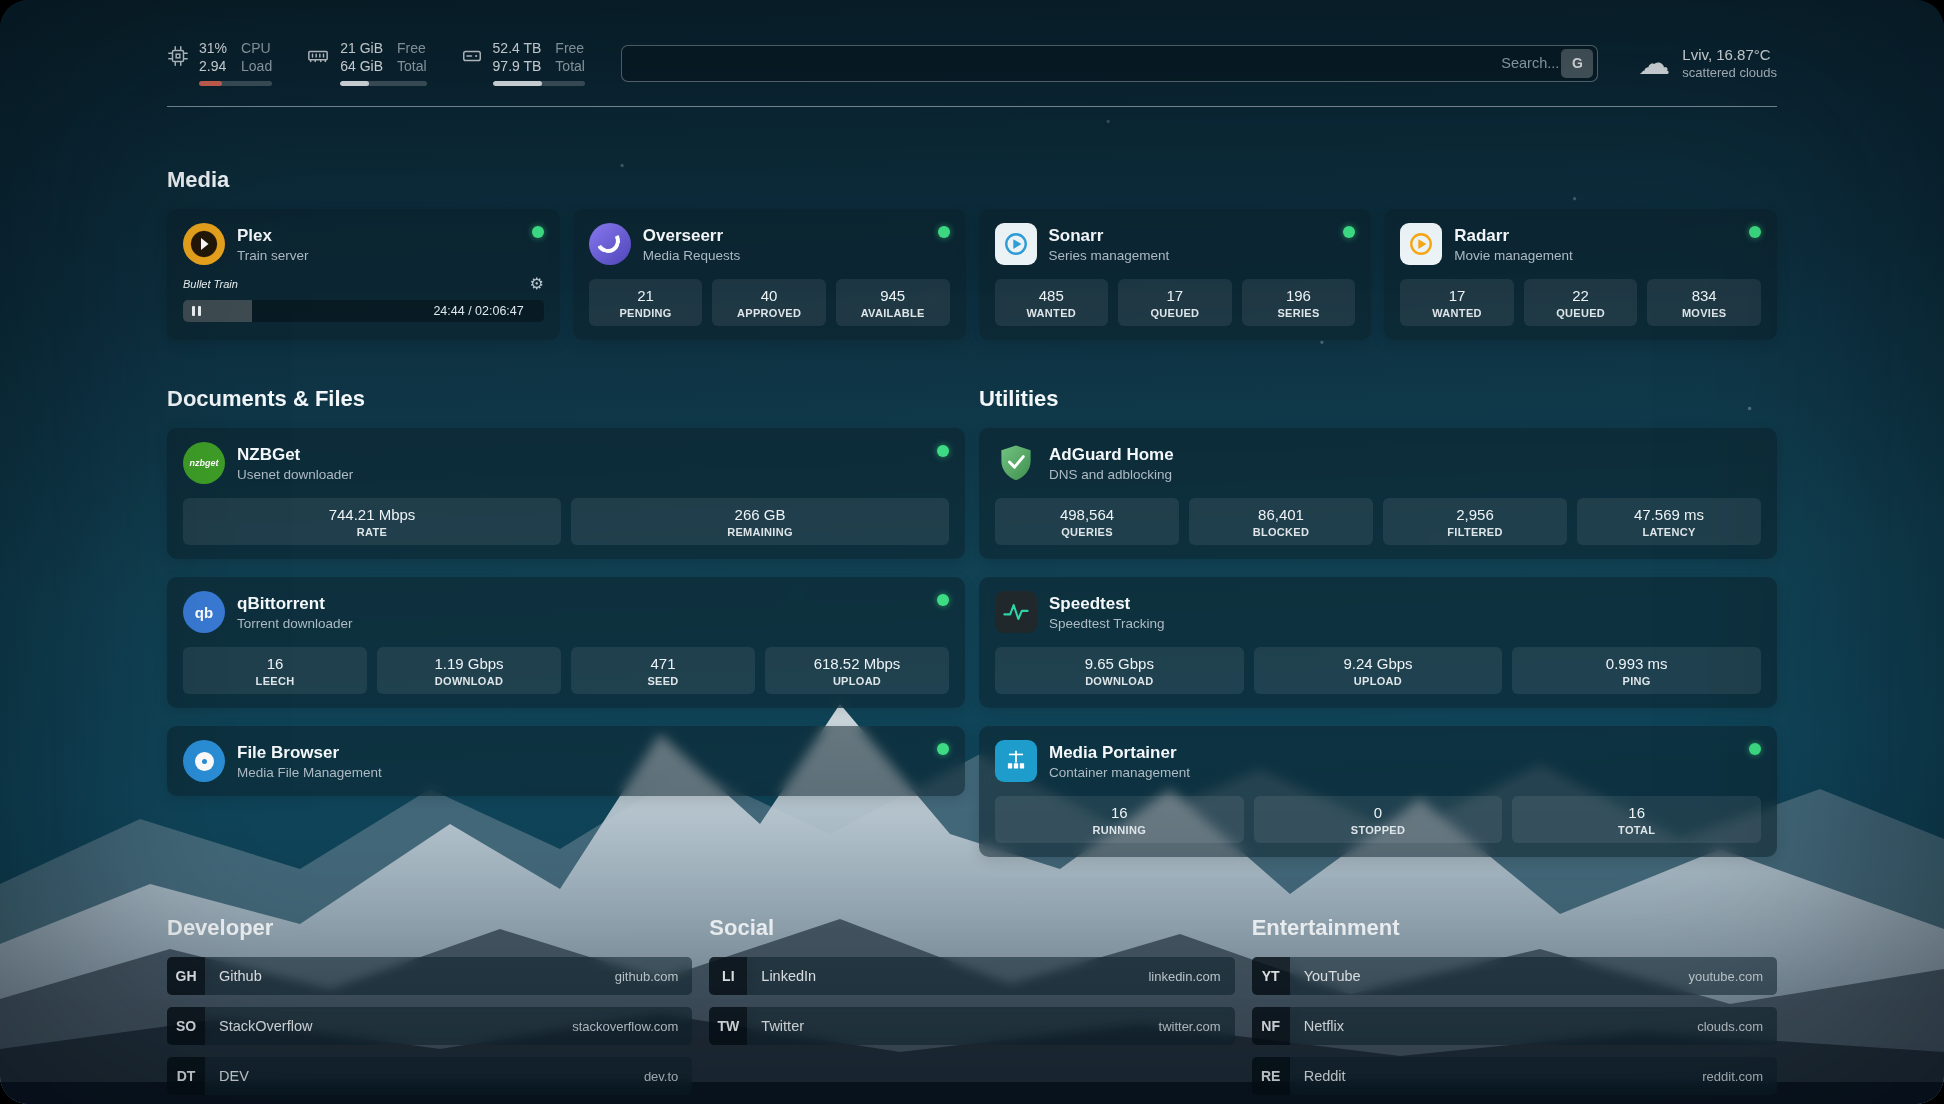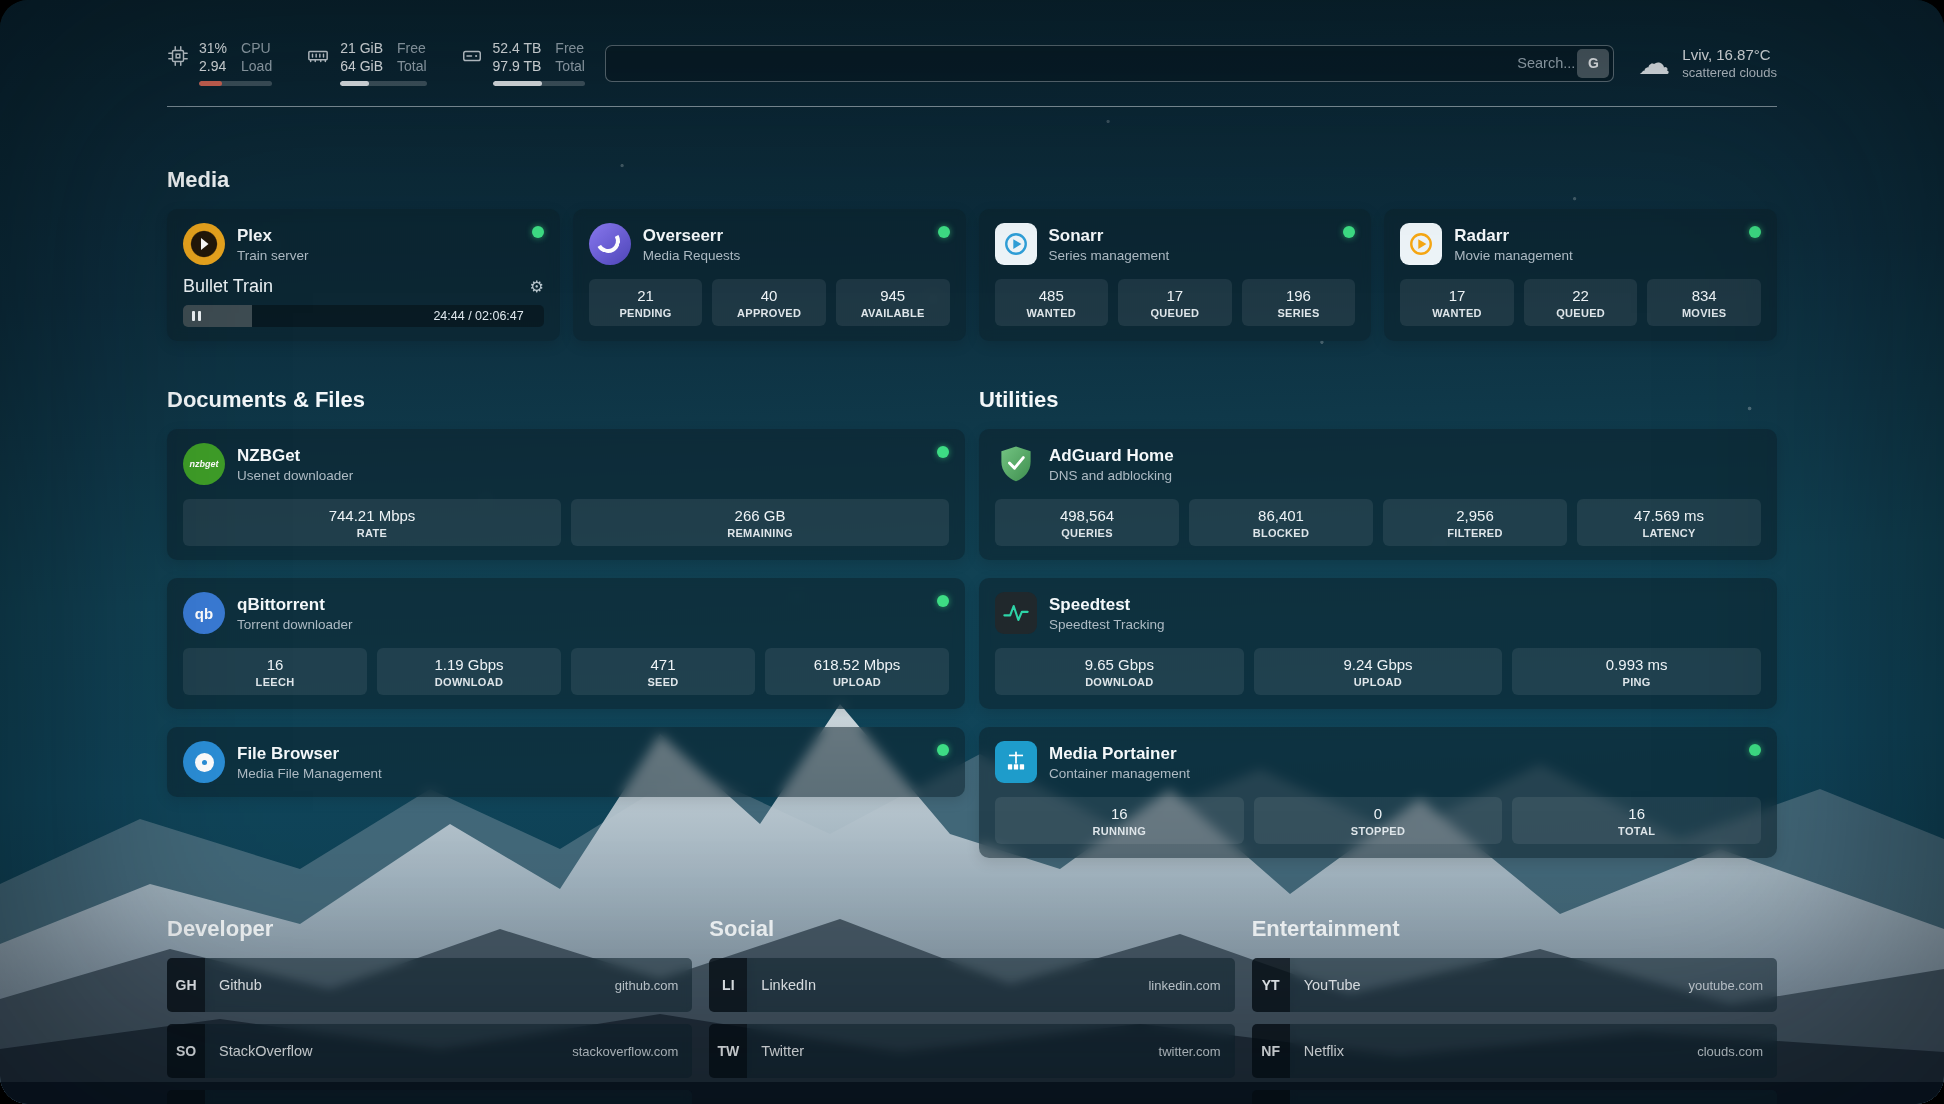--- a/index.html
+++ b/index.html
@@ -26,21 +26,21 @@
       radial-gradient(circle at 90% 37%, rgba(255,255,255,.26) 0 1.4px, transparent 2.2px),
       radial-gradient(circle at 25% 45%, rgba(255,255,255,.20) 0 1.2px, transparent 2px),
       radial-gradient(circle at 74% 49%, rgba(255,255,255,.22) 0 1.2px, transparent 2px),
       radial-gradient(circle at 41% 54%, rgba(255,255,255,.18) 0 1.2px, transparent 2px);
   }
   .vignette { position:absolute; inset:0; z-index:3; pointer-events:none; border-radius:28px;
     box-shadow: inset 0 0 220px 50px rgba(0,4,10,.40); }
   .content { position:relative; z-index:2; padding:0 167px; }
 
   
-  .topbar { display:flex; align-items:center; gap:20px; padding-top:40px; }
+  .topbar { display:flex; align-items:center; gap:36px; padding-top:40px; }
   .resources { display:flex; gap:34px; }
   .resource { display:flex; align-items:flex-start; gap:10px; }
   .res-icon { margin-top:5px; opacity:.95; flex:none; }
   .res-grid { display:flex; gap:14px; }
   .res-vals, .res-labels { display:flex; flex-direction:column; gap:1px; font-size:14px; line-height:17px; }
   .res-vals { color:#eef4f7; }
   .res-labels { color:#9fb0ba; }
   .res-bar { margin-top:6px; height:5px; border-radius:3px; background:rgba(255,255,255,.22); overflow:hidden; }
   .res-fill { height:100%; border-radius:3px; }
 
@@ -76,36 +76,36 @@
   .dot { width:12px; height:12px; border-radius:50%; margin-left:auto; align-self:flex-start; margin-top:3px;
     box-shadow:0 0 6px rgba(61,220,132,.6); flex:none; }
 
   .stats { display:grid; grid-auto-flow:column; grid-auto-columns:1fr; gap:10px; margin-top:14px; }
   .stat { background:rgba(255,255,255,.08); border-radius:6px; padding:8px 4px 7px; text-align:center; }
   .sval { font-size:15px; color:#eef3f6; white-space:nowrap; }
   .slab { font-size:11px; font-weight:700; color:#dfe6ea; margin-top:3px; letter-spacing:.3px; }
 
   
   .np-row { display:flex; align-items:center; justify-content:space-between; margin-top:11px; }
-  .np-title { font-size:18px; color:#edf3f6; }
+  .np-title { font-size:11px; color:#edf3f6;font-style:italic; }
   .gear { color:#b9c6cd; font-size:16px; cursor:pointer; line-height:16px; }
   .np-bar { position:relative; margin-top:8px; height:22px; border-radius:5px;
     background:rgba(0,0,0,.32); overflow:hidden; display:flex; align-items:center; }
   .np-fill { position:absolute; left:0; top:0; bottom:0; background:rgba(255,255,255,.22); }
   .np-pause { position:relative; display:flex; gap:3px; margin-left:9px; cursor:pointer; }
   .np-pause i { width:3px; height:10px; background:#eef3f6; border-radius:1px; display:block; }
   .np-time { position:absolute; right:20px; font-size:12.5px; color:#dfe8ee; }
 
   .two-col { display:grid; grid-template-columns:1fr 1fr; gap:14px; margin-top:46px; }
   .col .card { margin-bottom:18px; }
   .col .card:last-child { margin-bottom:0; }
 
   
   .bm-sec { display:grid; grid-template-columns:1fr 1fr 1fr; gap:17px; margin-top:58px; padding-bottom:42px; }
-  .bm-item { display:flex; align-items:stretch; height:54px; margin-bottom:12px; cursor:pointer; }
+  .bm-item { display:flex; align-items:stretch; height:38px; margin-bottom:12px; cursor:pointer; }
   .bm-item:last-child { margin-bottom:0; }
   .bm-abbr { width:38px; background:rgba(6,16,23,.82); border-radius:5px 0 0 5px; display:flex;
     align-items:center; justify-content:center; font-size:14px; font-weight:700; color:#eef3f6; flex:none; }
   .bm-body { flex:1; display:flex; align-items:center; justify-content:space-between;
     background:rgba(14,36,48,.55); border-radius:0 5px 5px 0; padding:12px 14px; backdrop-filter:blur(5px);text-align:center; }
   .bm-name { font-size:14.5px; color:#eef3f6; }
   .bm-url { font-size:13px; color:#ccd6dc; }
 
   
   .icon-plex { border-radius:50%; background:radial-gradient(circle, #23180a 0 42%, #eaa51e 46% 74%, #c07710 76% 100%); }

